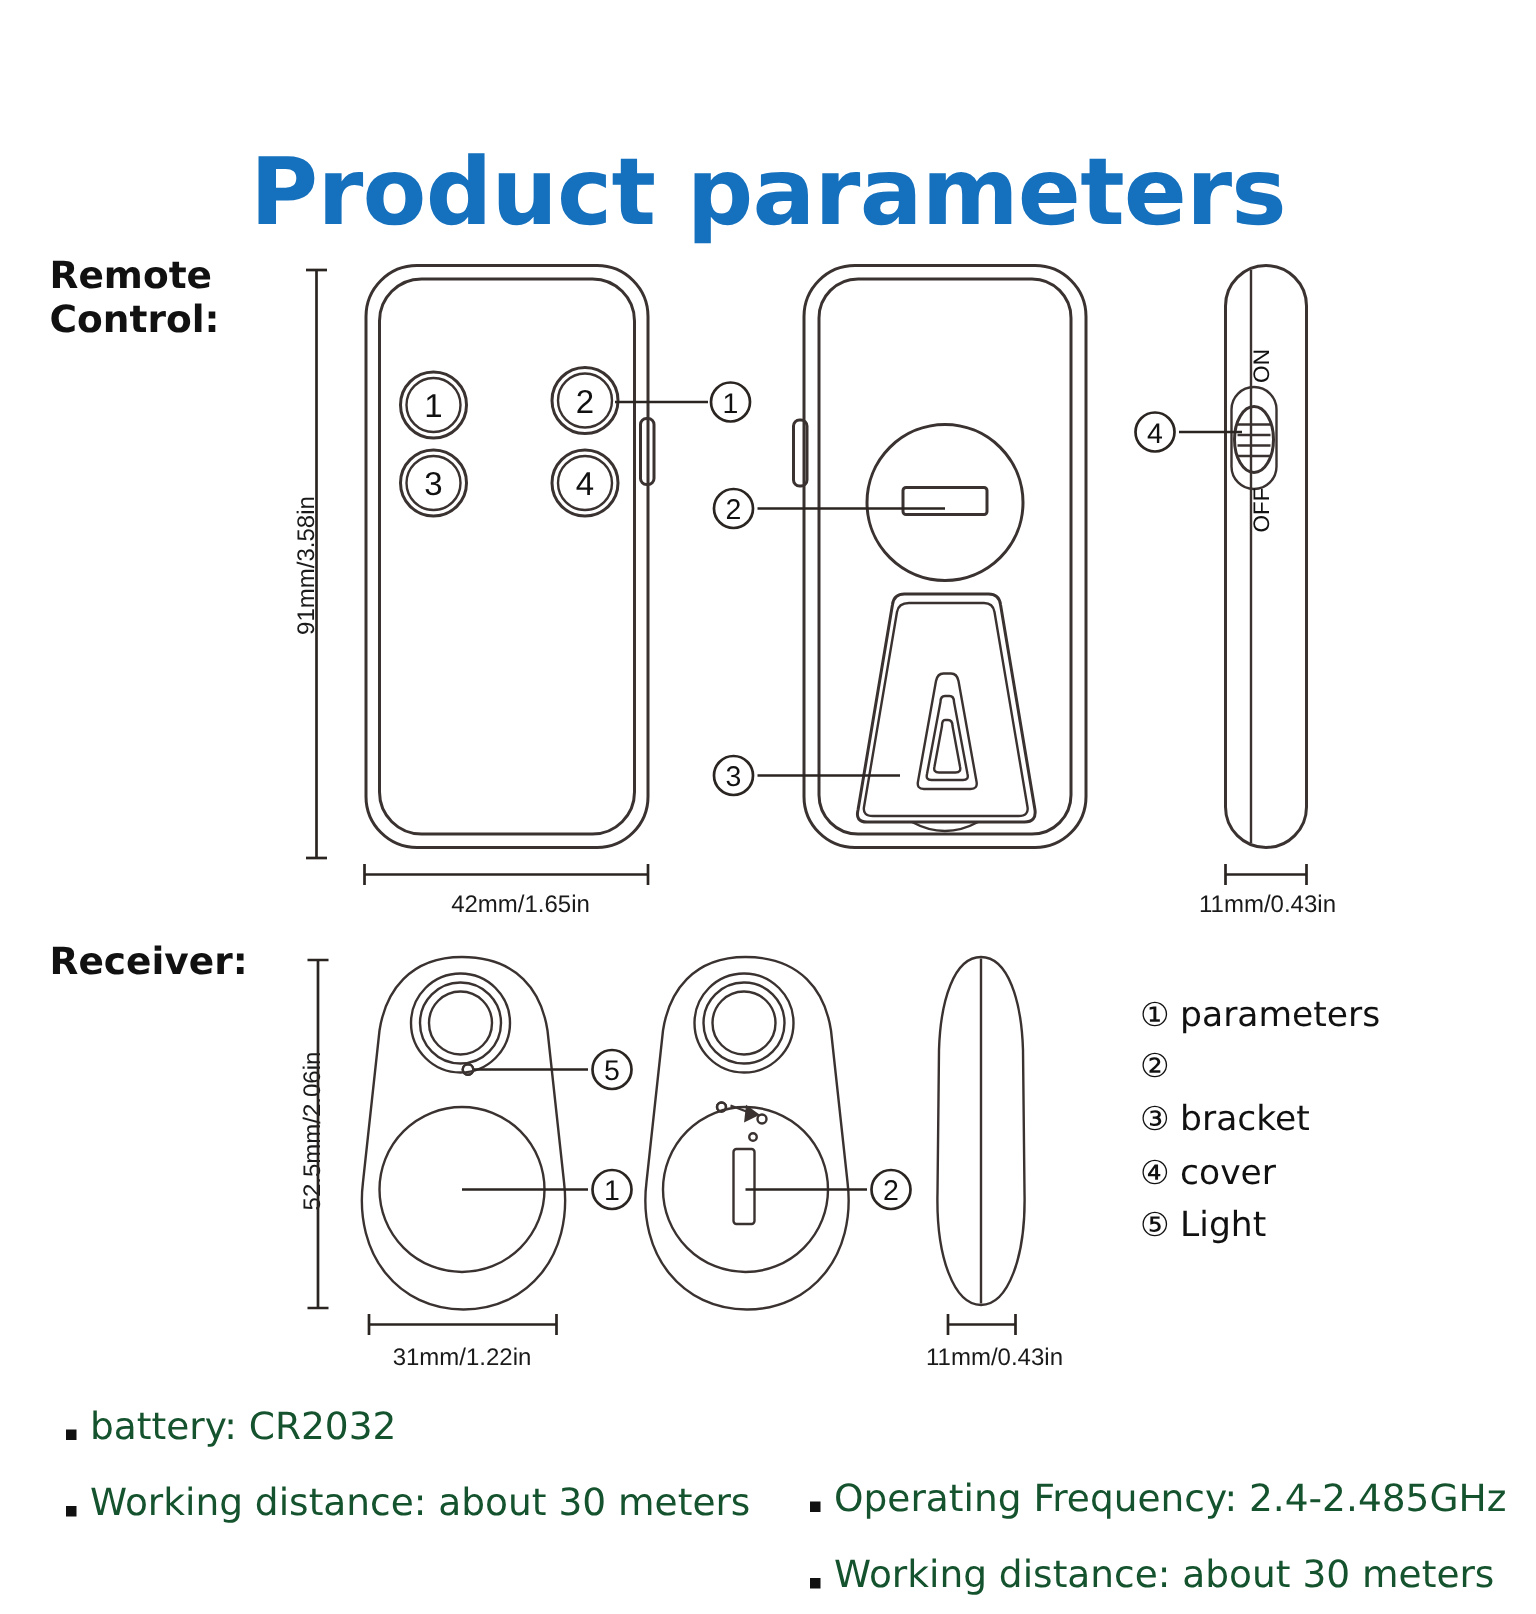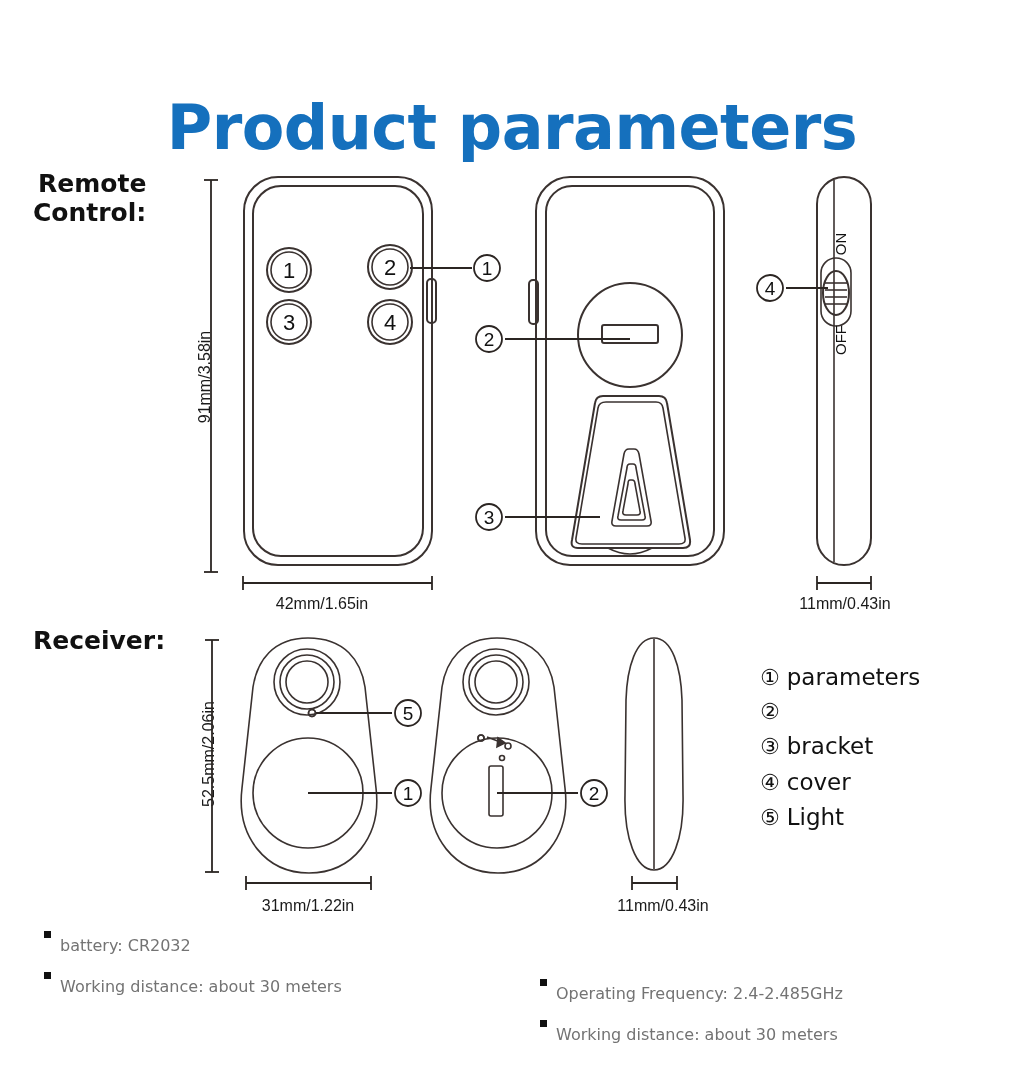--- a/index.html
+++ b/index.html
@@ -33,21 +33,21 @@
   
   .section-label {
     position: absolute;
     font-size: 25px;
     font-weight: bold;
     font-family: "DejaVu Sans", sans-serif;
     color: #111;
     line-height: 1.15;
     white-space: pre-line;
   }
-  #lbl-remote { left: 33px; top: 170px; text-align: right; }
+  #lbl-remote { left: 33px; top: 170px; }
   #lbl-receiver { left: 33px; top: 627px; }
 
   
   .dim-text {
     position: absolute;
     font-size: 16px;
     font-family: "Liberation Sans", sans-serif;
     color: #1a1a1a;
     white-space: nowrap;
   }
@@ -67,24 +67,24 @@
   }
   .legend-row { display: flex; align-items: baseline; gap: 7px; white-space: nowrap; }
   .legend-num { font-size: 22px; }
 
   
   .specs { position: absolute; left: 0; top: 936px; width: 1024px; }
   .spec-col { position: absolute; top: 0; }
   #spec-col-left { left: 44px; }
   #spec-col-right { left: 540px; margin-top: 48px; }
   .spec-row {
-    display: flex; align-items: flex-start; gap: 9px;
-    font-size: 16px;
+    display: flex; align-items: flex-end; gap: 9px;
+    font-size: 25px;
     font-family: "DejaVu Sans", sans-serif;
-    color: #737373;
+    color: #14532d;
     margin-bottom: 22px;
     white-space: nowrap;
   }
   .spec-bullet {
     display: inline-block;
     width: 7px; height: 7px;
     background: #111;
     position: relative; top: -5px;
     flex: none;
   }
@@ -112,21 +112,21 @@
 
 <div id="stage">
 
   <div class="title">Product parameters</div>
 
   <div class="section-label" id="lbl-remote">Remote
 Control:</div>
 
   <div class="dim-text dim-vert" style="left:125px; top:368px; width:160px; text-align:center;">91mm/3.58in</div>
 
-  <div class="dim-text" style="left:219px; top:595px; width:206px; text-align:center;">42mm/1.65in</div>
+  <div class="dim-text" style="left:244px; top:595px; width:206px; text-align:center;">42mm/1.65in</div>
 
   <div class="dim-text" style="left:782px; top:595px; width:126px; text-align:center;">11mm/0.43in</div>
 
   <svg width="1024" height="640" style="position:absolute; left:0; top:0;">
 
     <g>
       <line class="dimln" x1="211" y1="180" x2="211" y2="572"></line>
       <line class="dimln" x1="204" y1="180" x2="218" y2="180"></line>
       <line class="dimln" x1="204" y1="572" x2="218" y2="572"></line>
     </g>

